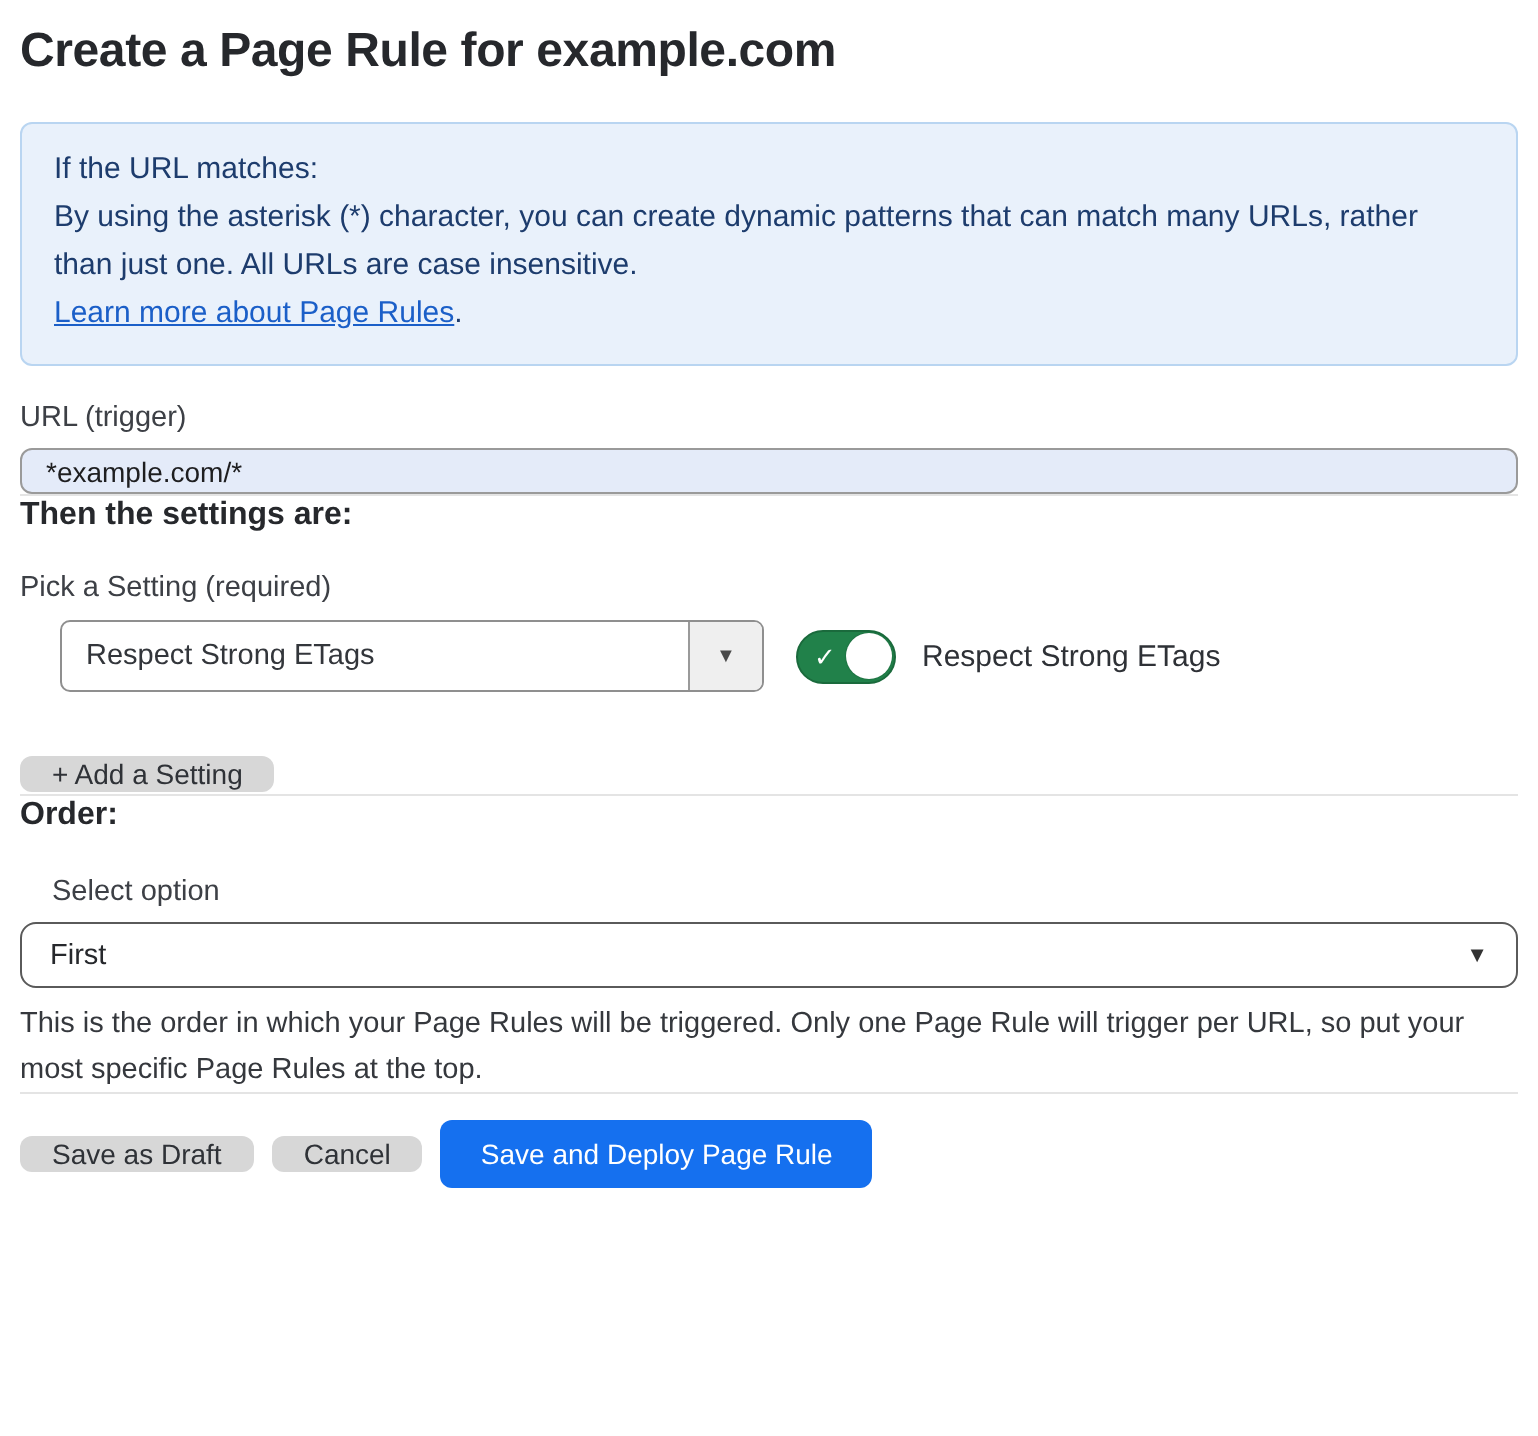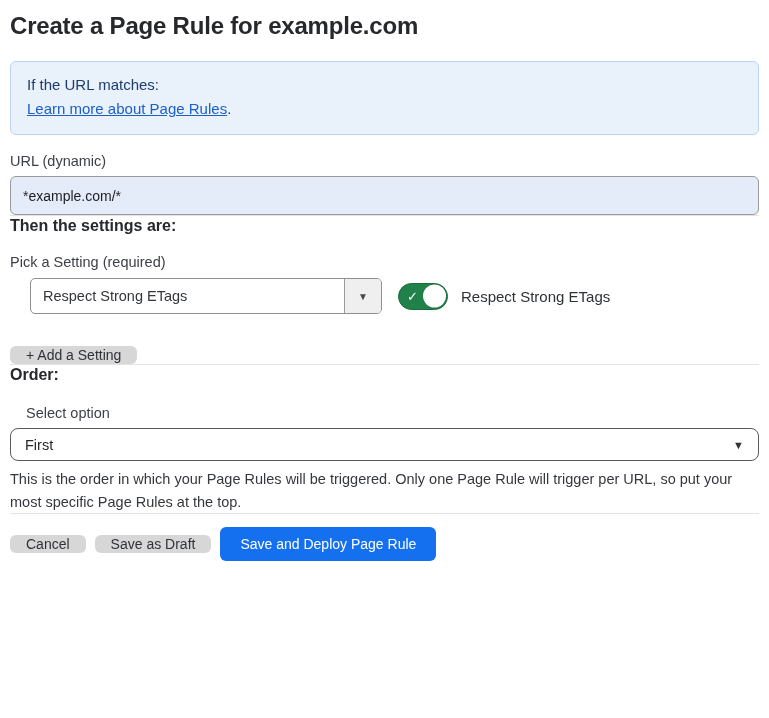--- a/index.html
+++ b/index.html
@@ -45,21 +45,21 @@
     font-size: 14.5px;
     color: #3d4046;
     line-height: 16px;
   }
   .url-label { margin: 18px 0 0 0; }
 
   .url-input {
     display: block;
     margin-top: 7px;
     width: 100%;
-    height: 39px;
+    height: 23px;
     background: #e4ebf9;
     border: 1px solid #9a9a9a;
     border-radius: 6px;
     padding: 0 12px;
     font-family: inherit;
     font-size: 14px;
     color: #1e1e20;
     outline: none;
   }
 
@@ -204,24 +204,25 @@
 </style>
 </head>
 <body>
 
 <div class="page">
 
   <h1 class="page-title">Create a Page Rule for example.com</h1>
 
   <div class="info-box">
     <div class="info-heading">If the URL matches:</div>
+    <div class="info-body">By using the asterisk (*) character, you can create dynamic patterns that can match many URLs, rather than just one. All URLs are case insensitive.</div>
     <div class="info-link-line"><a href="#" class="info-link">Learn more about Page Rules</a><span class="info-suffix">.</span></div>
   </div>
 
-  <div class="field-label url-label">URL (dynamic)</div>
+  <div class="field-label url-label">URL (trigger)</div>
   <input type="text" class="url-input" value="*example.com/*" style="">
 
   <hr class="divider divider-1">
 
   <h2 class="section-heading settings-heading">Then the settings are:</h2>
 
   <div class="field-label picker-label">Pick a Setting (required)</div>
 
   <div class="setting-row">
     <div class="setting-select">
@@ -248,18 +249,18 @@
   <div class="order-select">
     <span>First</span>
     <span class="order-arrow">▼</span>
   </div>
 
   <p class="help-text">This is the order in which your Page Rules will be triggered. Only one Page Rule will trigger per URL, so put your most specific Page Rules at the top.</p>
 
   <hr class="divider divider-3">
 
   <div class="actions">
+    <button class="btn btn-gray">Save as Draft</button>
     <button class="btn btn-gray">Cancel</button>
-    <button class="btn btn-gray">Save as Draft</button>
     <button class="btn btn-blue">Save and Deploy Page Rule</button>
   </div>
 
 </div>
 
 </body></html>

